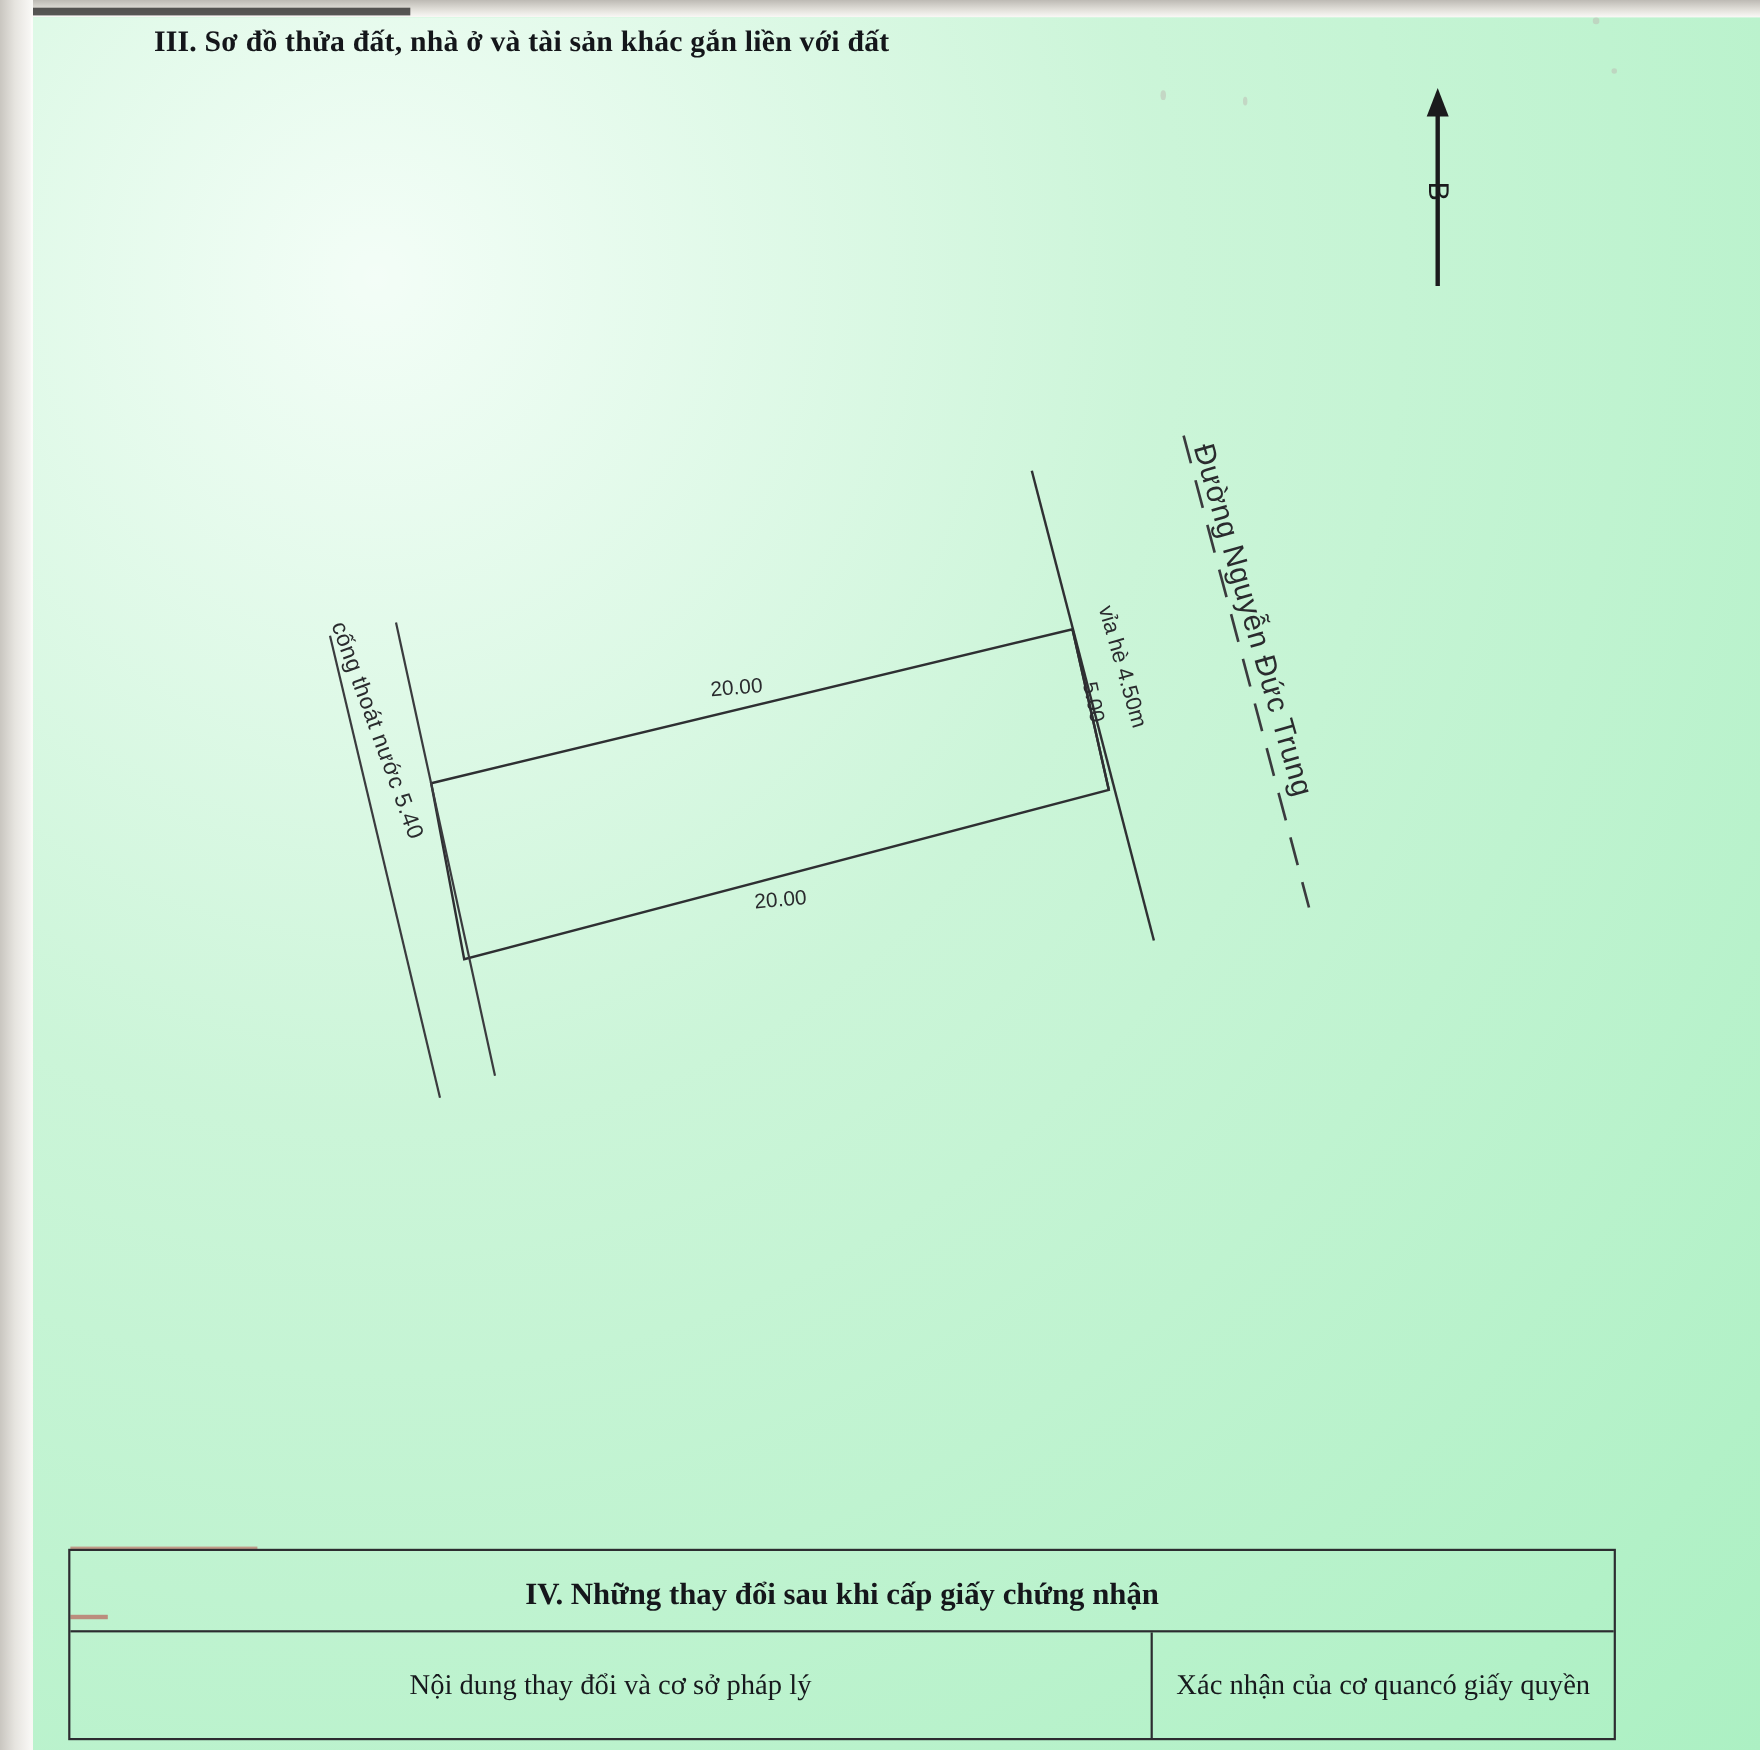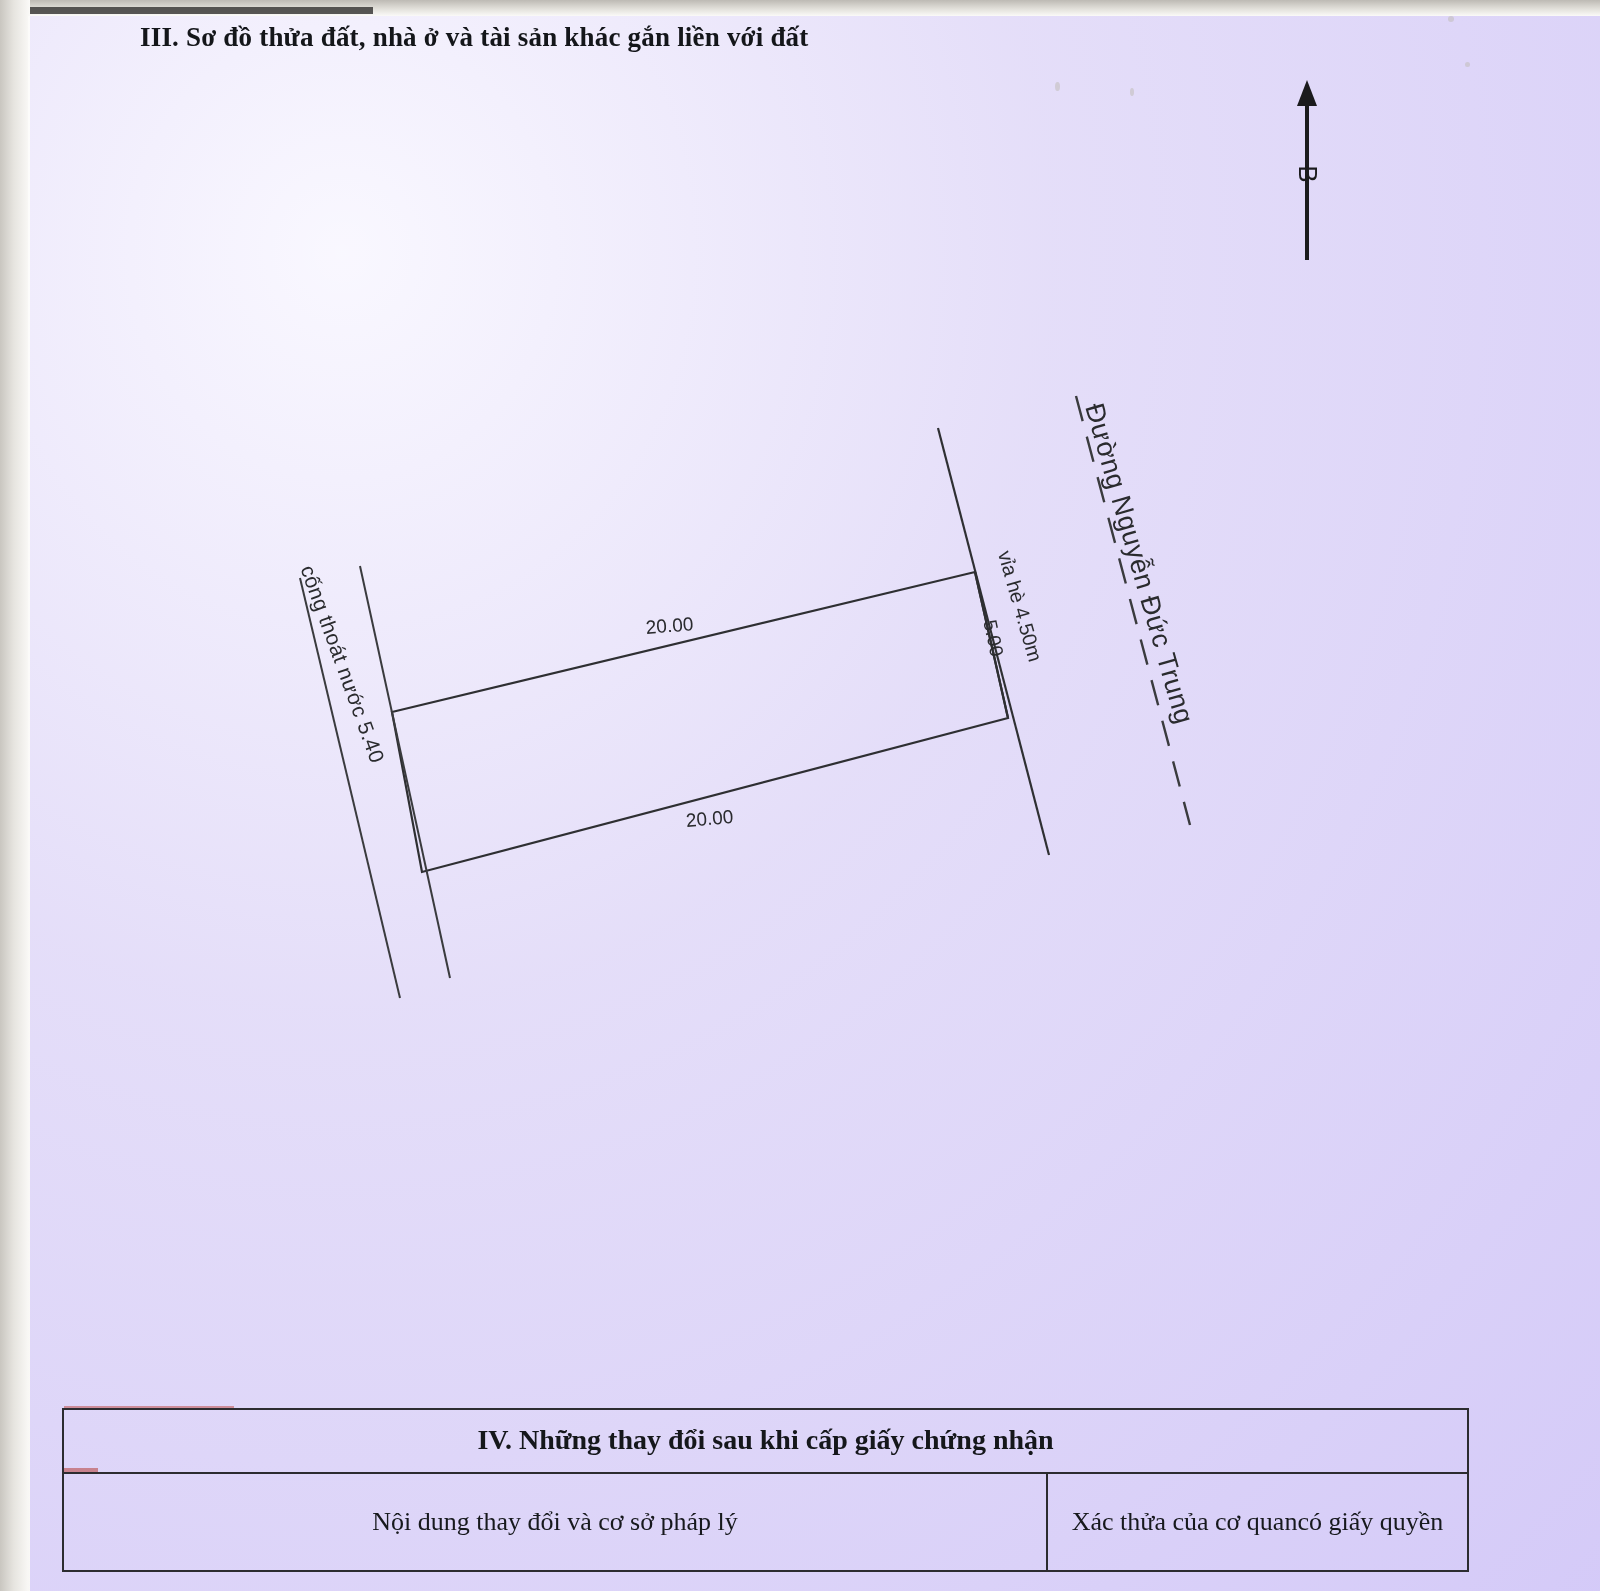--- a/index.html
+++ b/index.html
@@ -8,21 +8,21 @@
     padding: 0;
     background: #ffffff;
   }
   body {
     font-family: "Liberation Serif", serif;
   }
   .page {
     position: relative;
     width: 1600px;
     height: 1591px;
-    background: #c4b5fd;
+    background: #86efac;
     overflow: hidden;
   }
   
   .scan-left-edge {
     position: absolute;
     left: 0; top: 0;
     width: 30px; height: 1591px;
     background: linear-gradient(to right, #c9c6c0 0%, #e6e4df 45%, #fbfaf8 100%);
   }
   .scan-top-edge {
@@ -137,21 +137,21 @@
     top: 1408px;
     width: 1403px;
     border: 2px solid #2c2c30;
     background: rgba(255,255,255,0.0);
   }
   .table-title {
     text-align: center;
     font-size: 28px;
     font-weight: bold;
     color: #15171b;
-    padding: 14px 0 16px;
+    padding: 24px 0 16px;
     border-bottom: 2px solid #2c2c30;
   }
   .table-head-row {
     display: flex;
     min-height: 96px;
   }
   .th-left {
     flex: 0 0 970px;
     display: flex;
     align-items: center;
@@ -253,19 +253,19 @@
   <div class="speck" style="left:1465px;top:62px;width:5px;height:5px;"></div>
 
   <div class="red-mark-1"></div>
   <div class="red-mark-2"></div>
 
   <div class="table-wrap">
     <div class="table-title">IV. Những thay đổi sau khi cấp giấy chứng nhận</div>
     <div class="table-head-row">
       <div class="th-left">Nội dung thay đổi và cơ sở pháp lý</div>
       <div class="th-right">
-        <span>Xác thửa của cơ quan</span>
+        <span>Xác nhận của cơ quan</span>
         <span>có giấy quyền</span>
       </div>
     </div>
   </div>
 
 </div>
 
 </body></html>

